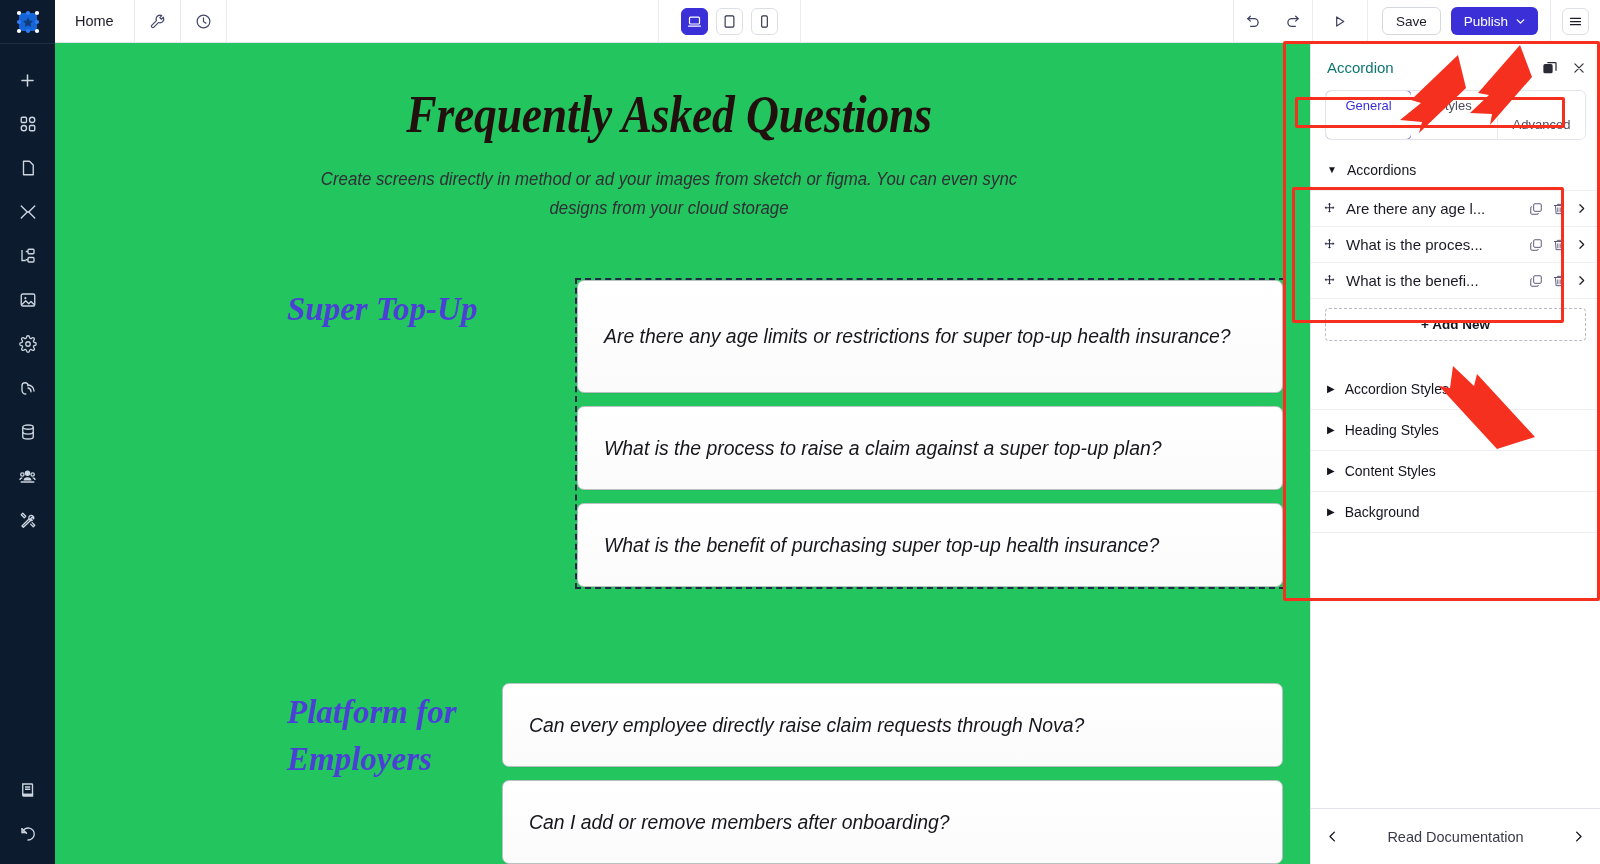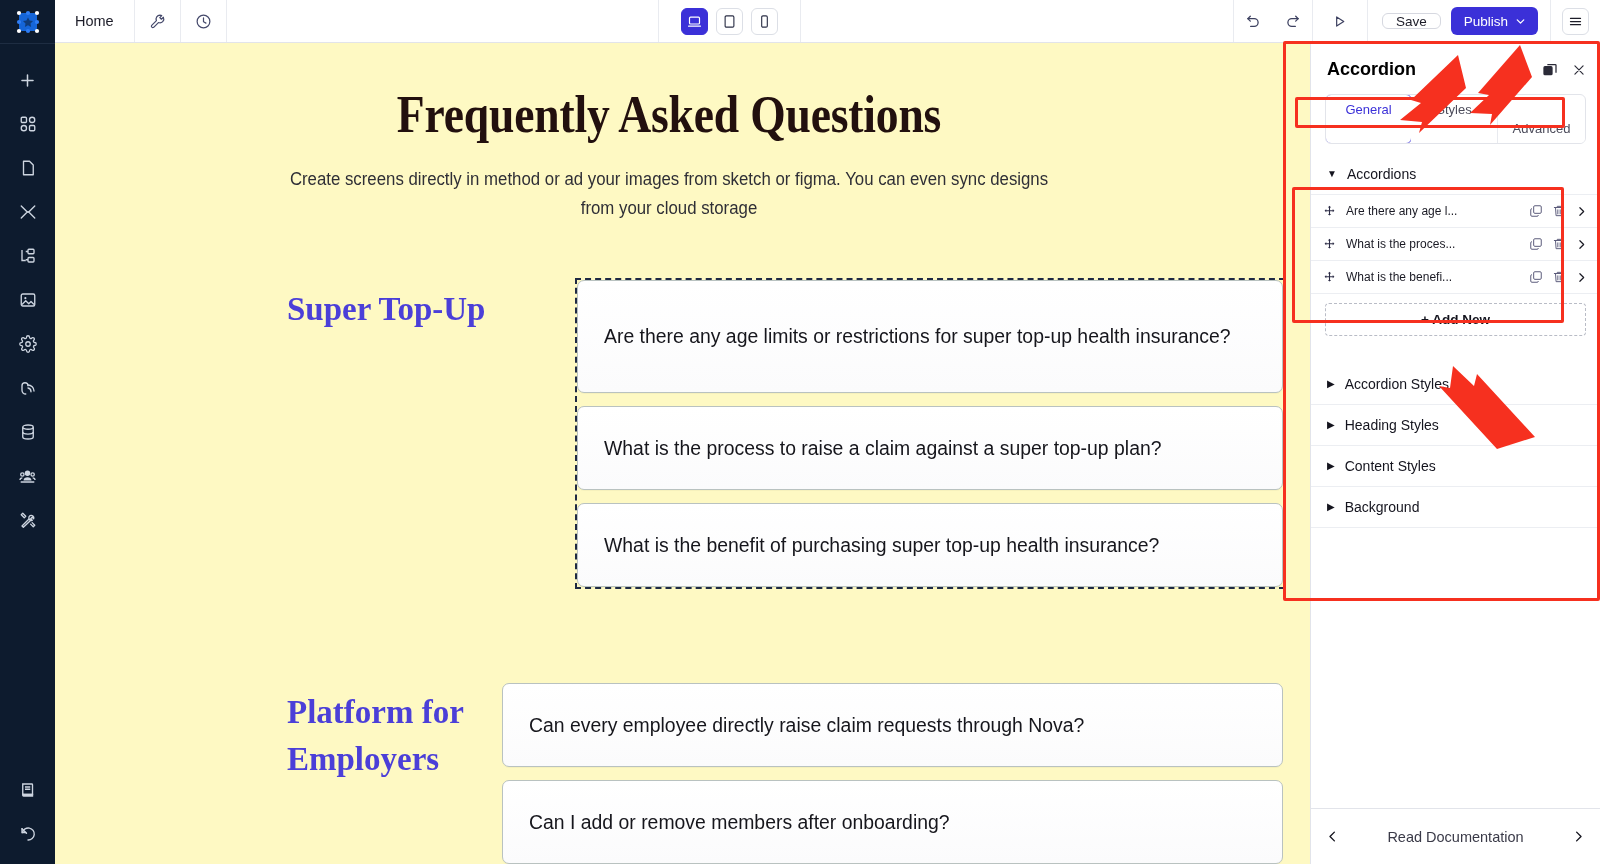--- a/index.html
+++ b/index.html
@@ -67,42 +67,43 @@
     color: #2b2f46; cursor: pointer;
   }
   .vp-btn.active { background: #3b30d8; border-color: #3b30d8; color: #fff; }
 
   #tb-right { display: flex; align-items: stretch; }
   .tb-r-ico { width: 39px; display:flex; align-items:center; justify-content:center; color:#3d4160; cursor:pointer; }
   #tb-undo-group { display:flex; border-left:1px solid #e9ebf0; }
   #tb-play { width: 56px; display:flex; align-items:center; justify-content:center; border-left:1px solid #e9ebf0; border-right:1px solid #e9ebf0; color:#3d4160; cursor:pointer;}
   #tb-actions { display:flex; align-items:center; gap:10px; padding: 0 12px 0 14px; }
   #save-btn {
-    height: 16px; padding: 0 13px; border-radius: 6px;
+    height: 28px; padding: 0 13px; border-radius: 6px;
     border: 1px solid #d6d8e0; background:#fff;
     font-size: 13.5px; color:#1c1c28; cursor:pointer;
     font-family: "Liberation Sans", sans-serif;
   }
   #publish-btn {
     height: 28px; padding: 0 11px 0 13px; border-radius: 6px;
     border: none; background:#3b30d8; color:#fff;
     font-size: 13.5px; cursor:pointer;
     display:flex; align-items:center; gap:6px;
     font-family: "Liberation Sans", sans-serif;
     justify-content: center;
   }
   #tb-menu { width: 50px; display:flex; align-items:center; justify-content:center; border-left:1px solid #e9ebf0; }
   .menu-box { width:27px;height:27px;border:1px solid #dcdfe6;border-radius:6px;display:flex;align-items:center;justify-content:center;color:#1c1c28;cursor:pointer;}
 
   
   #canvas-wrap { flex: 1 1 auto; background:#fff; position: relative; overflow: hidden; }
   #canvas {
     position:absolute; left:0; top:0; right:0; bottom:0;
-    background:#fef9c3;
+    background:#22c55e;
     overflow: hidden;
+    font-style: italic;
   }
   #canvas-inner { width: 1228px; padding-top: 42px; }
 
   .faq-title {
     font-family: "Liberation Serif", serif;
     font-weight: 700;
     font-size: 53px;
     color: #22100e;
     text-align: center;
     letter-spacing: -0.2px;
@@ -159,21 +160,21 @@
     width: 290px; height: 821px;
     background: #fff;
     border-left: 1px solid #e2e4ea;
     display: flex; flex-direction: column;
     z-index: 5;
   }
   #panel-head {
     display:flex; align-items:center;
     padding: 16px 14px 10px 16px;
   }
-  #panel-title { font-size:18px; font-weight:700; color:#000000; flex:1 1 auto; }
+  #panel-title { font-size:15px; font-weight:400; color:#0f766e; flex:1 1 auto; }
   .panel-head-ico { color:#2b2b38; margin-left: 14px; cursor:pointer; display:flex; }
 
   #tabs {
     display:flex; margin: 4px 14px 0 14px;
     border: 1px solid #e2e4ea; border-radius: 6px; overflow: hidden;
   }
   .tab {
     flex: 1 1 33.33%;
     text-align:center;
     font-size: 13px; color:#4b4b5a;
@@ -202,21 +203,21 @@
   #acc-rows { }
   .acc-row {
     display:flex; align-items:center;
     padding: 9px 12px 9px 12px;
     border-bottom: 1px solid #eceef2;
     background:#fff;
     cursor: pointer;
   }
   .acc-row .grip { color:#2b2b45; margin-right: 10px; display:flex; }
   .acc-row .rlabel {
-    flex: 1 1 auto; font-size: 12px; color:#1a1a24;
+    flex: 1 1 auto; font-size: 15px; color:#1a1a24;
     white-space: nowrap; overflow:hidden; text-overflow: ellipsis;
   }
   .acc-row .ract { color:#5b5b7a; margin-left: 9px; display:flex; cursor:pointer; }
   .acc-row .rchev { color:#1a1a24; margin-left: 9px; display:flex; }
 
   #add-new {
     margin: 9px 14px 16px 14px;
     border: 1px dashed #b9bcc6;
     border-radius: 4px;
     text-align:center;

